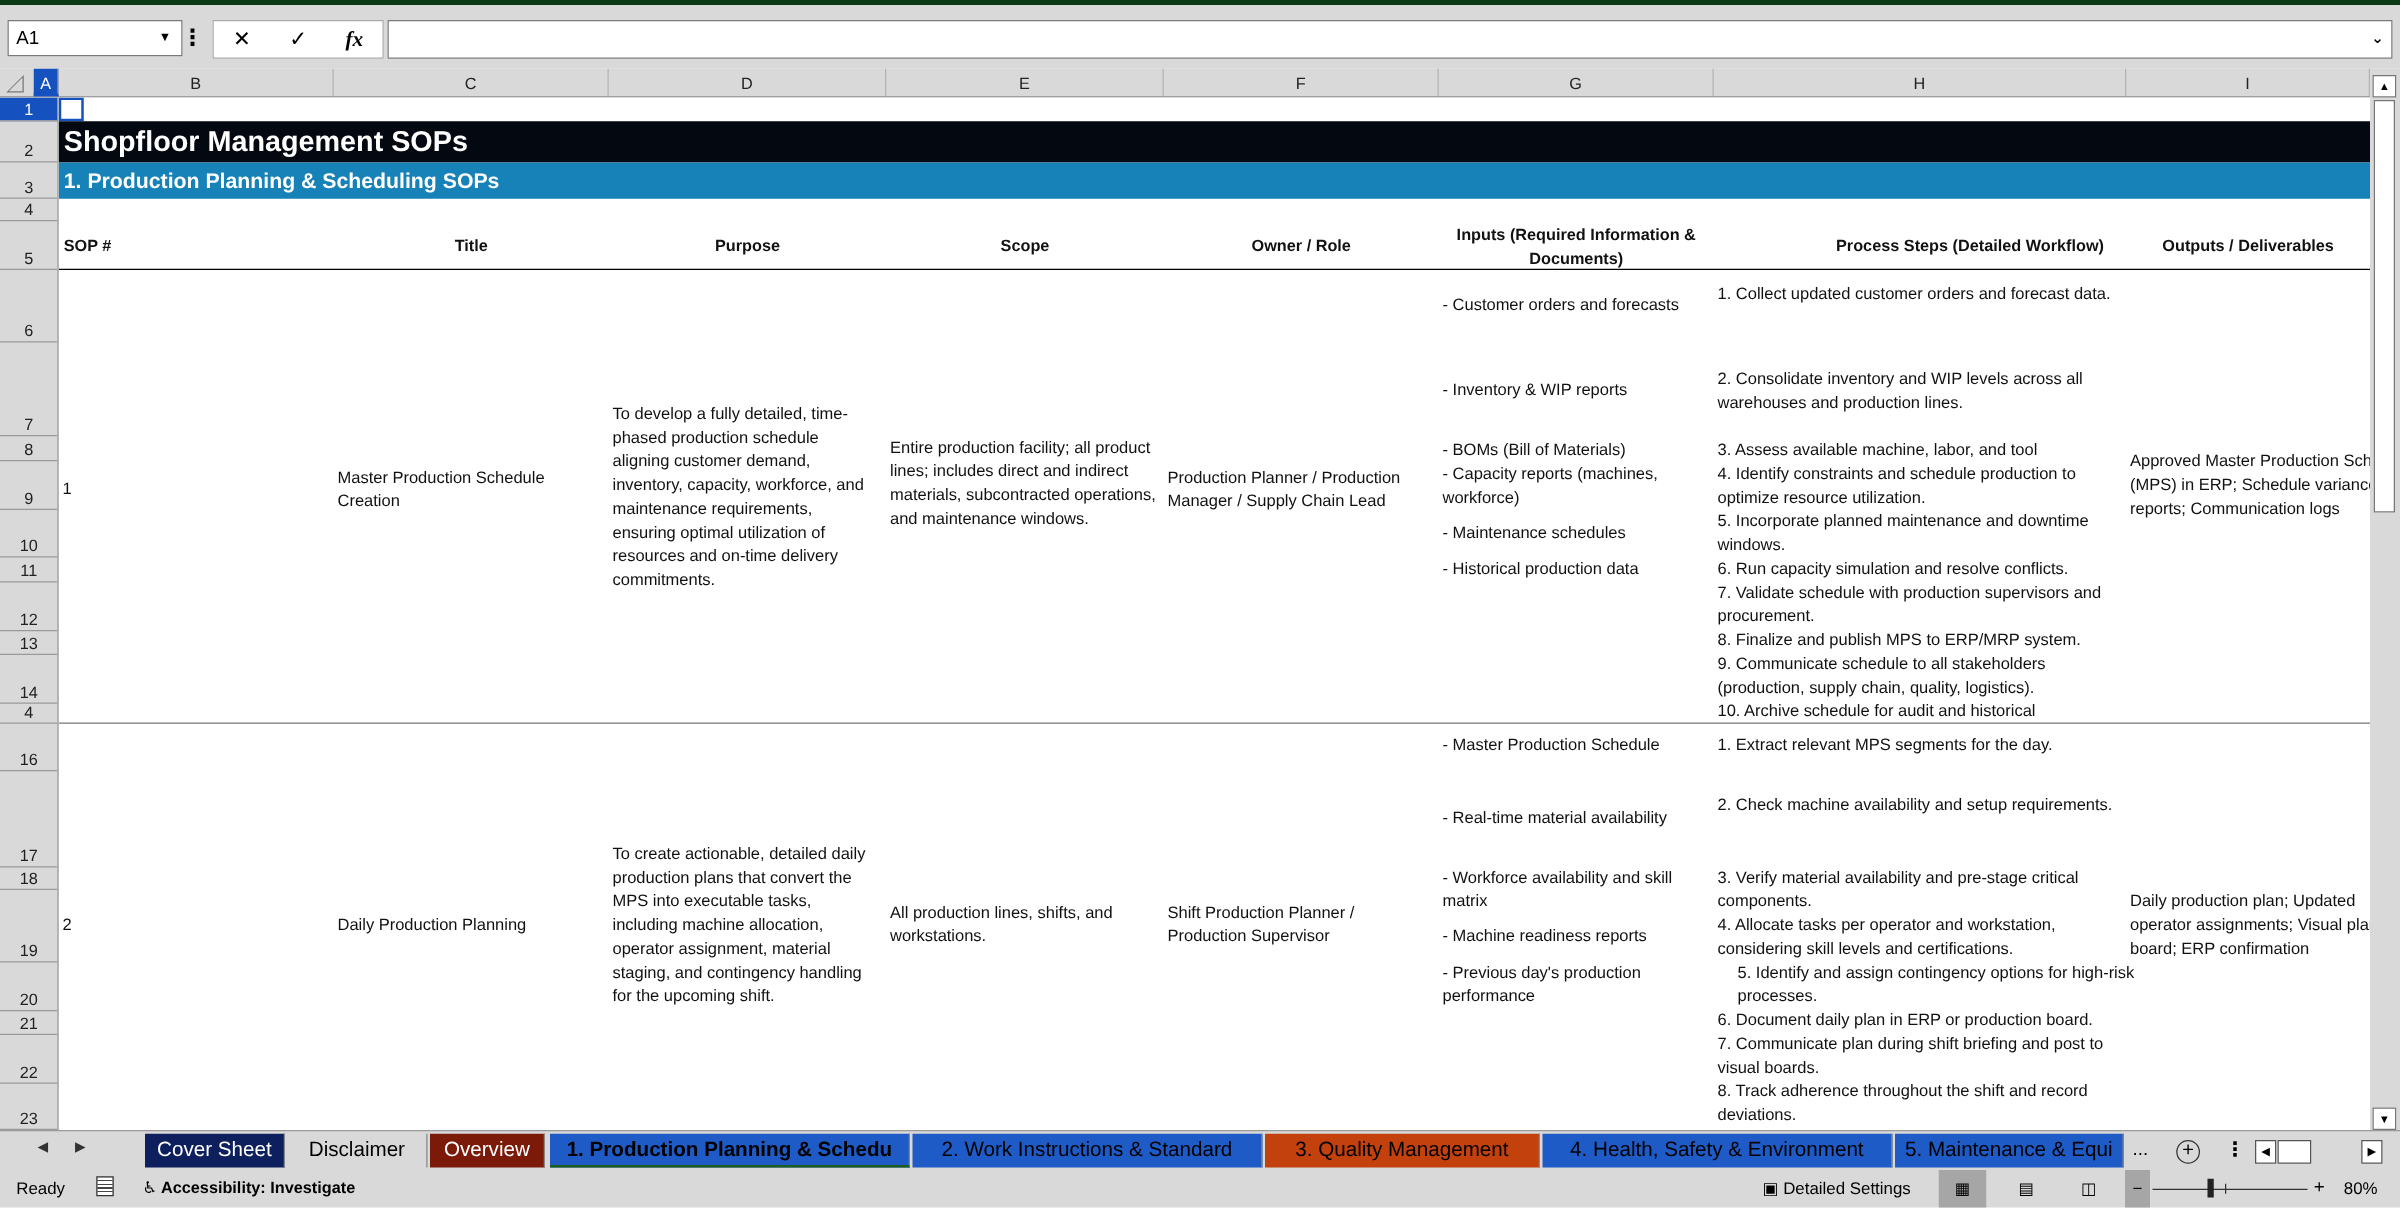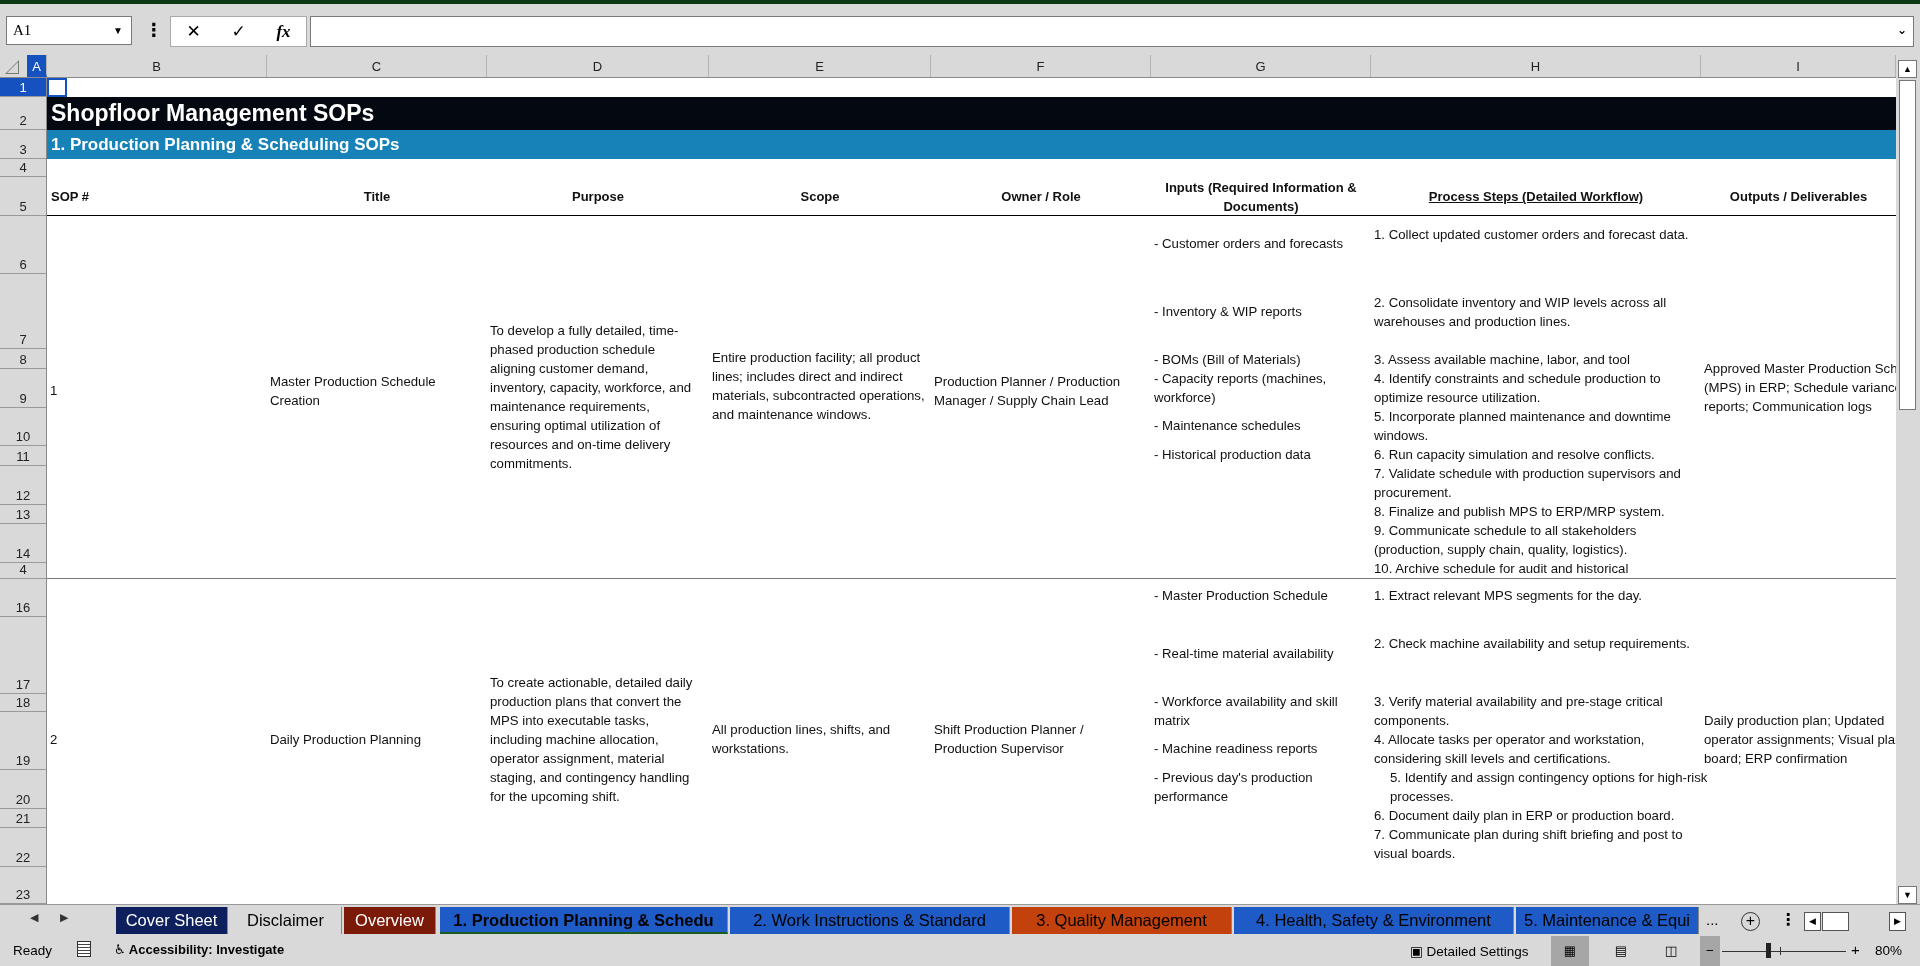--- a/index.html
+++ b/index.html
@@ -1,21 +1,21 @@
 <!DOCTYPE html>
 <html><head>
 <meta charset="utf-8">
 <style>
   * { box-sizing: border-box; margin: 0; padding: 0; }
   html, body { width: 1920px; height: 966px; overflow: hidden; background: #fff;
     font-family: "Liberation Sans", "DejaVu Sans", sans-serif; color: #000; }
   .topbar { position: absolute; left: 0; top: 0; width: 1920px; height: 4px; background: #0a3a14; }
   .formulabar { position: absolute; left: 0; top: 4px; width: 1920px; height: 51px; background: #d9d9d9; }
-  .namebox { position: absolute; left: 6px; top: 12px; width: 126px; height: 29px; background: #fff; border: 1px solid #7a7a7a;
-    font-size: 15px; line-height: 27px; padding-left: 6px; font-family: Liberation Serif, serif; }
+  .namebox { position: absolute; left: 6px; top: 12px; width: 140px; height: 29px; background: #fff; border: 1px solid #7a7a7a;
+    font-size: 15px; line-height: 27px; padding-left: 6px; }
   .namebox .dd { position: absolute; right: 8px; top: 0; font-size: 10px; }
   .dots { position: absolute; left: 145px; top: 14px; font-size: 18px; font-weight: bold; line-height: 24px; }
   .fxgroup { position: absolute; left: 170px; top: 12px; width: 137px; height: 31px; background: #fff; border: 1px solid #aaa;
     display: flex; align-items: center; justify-content: space-around; font-size: 17px; }
   .fxgroup span { width: 30px; text-align: center; }
   .fx { font-family: "Liberation Serif", serif; font-style: italic; font-weight: bold; }
   .formula-input { position: absolute; left: 310px; top: 12px; width: 1604px; height: 31px; background: #fff; border: 1px solid #7a7a7a; }
   .formula-input .dd { position: absolute; right: 6px; top: 6px; font-size: 12px; font-weight: bold; }
 
   .colheaders { position: absolute; left: 0; top: 55px; width: 1920px; height: 23px; background: #d9d9d9; border-bottom: 1px solid #8a8a8a; }
@@ -145,21 +145,21 @@
   <div class="sub-band">
     <div class="sub-text">1. Production Planning &amp; Scheduling SOPs</div>
   </div>
 
   <div class="hdr left" style="left:4px;top:99px;width:210px;height:39px;">SOP #</div>
   <div class="hdr" style="left:220px;top:99px;width:220px;height:39px;">Title</div>
   <div class="hdr" style="left:440px;top:99px;width:222px;height:39px;">Purpose</div>
   <div class="hdr" style="left:662px;top:99px;width:222px;height:39px;">Scope</div>
   <div class="hdr" style="left:884px;top:99px;width:220px;height:39px;">Owner / Role</div>
   <div class="hdr" style="left:1104px;top:99px;width:220px;height:39px;">Inputs (Required Information &amp; Documents)</div>
-  <div class="hdr" style="left:1324px;top:99px;width:330px;height:39px;text-decoration:underline;">Process Steps (Detailed Workflow)</div>
+  <div class="hdr" style="left:1364px;top:99px;width:330px;height:39px;">Process Steps (Detailed Workflow)</div>
   <div class="hdr" style="left:1654px;top:99px;width:195px;height:39px;">Outputs / Deliverables</div>
   <div class="hline" style="top:137px;"></div>
 
   <div class="cell" style="left:3px;top:303px;">1</div>
   <div class="cell" style="left:223px;top:294px;width:212px;">Master Production Schedule Creation</div>
   <div class="cell" style="left:443px;top:243px;width:214px;">To develop a fully detailed, time-phased production schedule aligning customer demand, inventory, capacity, workforce, and maintenance requirements, ensuring optimal utilization of resources and on-time delivery commitments.</div>
   <div class="cell" style="left:665px;top:270px;width:214px;">Entire production facility; all product lines; includes direct and indirect materials, subcontracted operations, and maintenance windows.</div>
   <div class="cell" style="left:887px;top:294px;width:214px;">Production Planner / Production Manager / Supply Chain Lead</div>
   <div class="cell" style="left:1107px;top:156px;width:214px;">- Customer orders and forecasts</div>
   <div class="cell" style="left:1107px;top:224px;width:214px;">- Inventory &amp; WIP reports</div>
@@ -190,20 +190,21 @@
   <div class="cell" style="left:1107px;top:614px;width:214px;">- Workforce availability and skill matrix</div>
   <div class="cell" style="left:1107px;top:661px;width:214px;">- Machine readiness reports</div>
   <div class="cell" style="left:1107px;top:690px;width:214px;">- Previous day's production performance</div>
   <div class="cell" style="left:1327px;top:508px;width:324px;">1. Extract relevant MPS segments for the day.</div>
   <div class="cell" style="left:1327px;top:556px;width:324px;">2. Check machine availability and setup requirements.</div>
   <div class="cell" style="left:1327px;top:614px;width:324px;">3. Verify material availability and pre-stage critical components.</div>
   <div class="cell" style="left:1327px;top:652px;width:324px;">4. Allocate tasks per operator and workstation, considering skill levels and certifications.</div>
   <div class="cell" style="left:1327px;top:690px;width:324px;margin-left:16px;">5. Identify and assign contingency options for high-risk processes.</div>
   <div class="cell" style="left:1327px;top:728px;width:324px;">6. Document daily plan in ERP or production board.</div>
   <div class="cell" style="left:1327px;top:747px;width:324px;">7. Communicate plan during shift briefing and post to visual boards.</div>
+  <div class="cell" style="left:1327px;top:785px;width:324px;">8. Track adherence throughout the shift and record deviations.</div>
   <div class="cell" style="left:1657px;top:633px;width:230px;">Daily production plan; Updated operator assignments; Visual planning board; ERP confirmation</div>
 </div>
 
 <div class="vscroll">
   <div class="up">▲</div>
   <div class="thumb"></div>
   <div class="down">▼</div>
 </div>
 
 <div class="tabbar">

